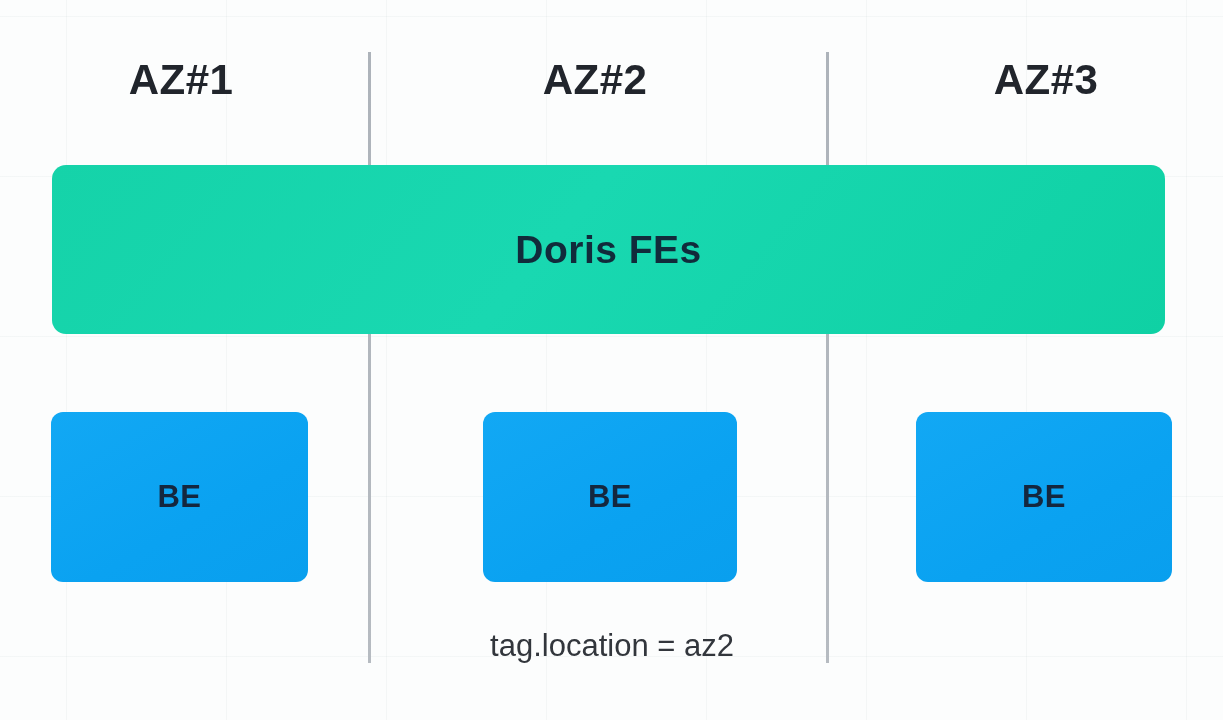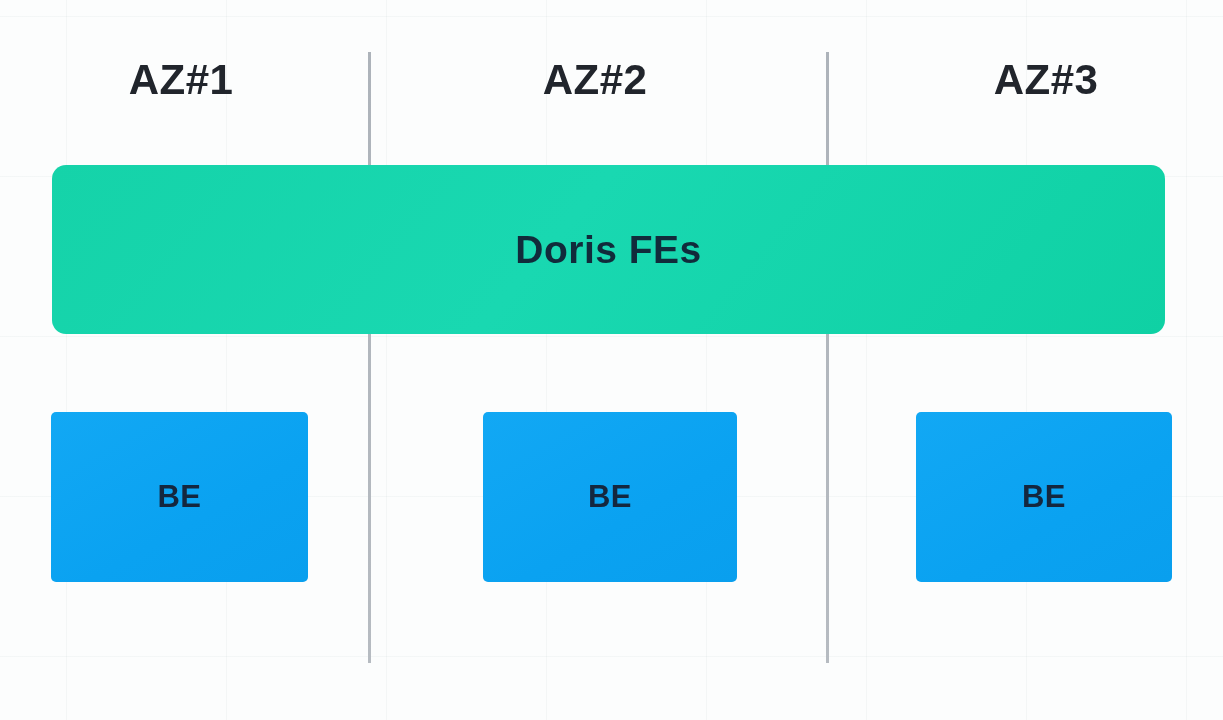--- a/index.html
+++ b/index.html
@@ -66,21 +66,21 @@
     font-size: 39px;
     font-weight: bold;
     color: var(--on-fe-text, #112b3b);
     letter-spacing: 0.5px;
   }
 
   .be-box {
     position: absolute;
     top: 412px;
     height: 170px;
-    border-radius: 5px;
+    border-radius: 12px;
     background: linear-gradient(150deg, #12a8f4 0%, var(--be-blue, #0aa2f1) 60%, #099fee 100%);
     display: flex;
     align-items: center;
     justify-content: center;
     z-index: 3;
   }
   .be-box.b1 { left: 51px;  width: 257px; }
   .be-box.b2 { left: 483px; width: 254px; }
   .be-box.b3 { left: 916px; width: 256px; }
   .be-box .be-label {
@@ -124,14 +124,15 @@
   <div class="be-box b1">
     <span class="be-label">BE</span>
   </div>
   <div class="be-box b2">
     <span class="be-label">BE</span>
   </div>
   <div class="be-box b3">
     <span class="be-label">BE</span>
   </div>
 
+  <div class="tag-label t2">tag.location = az2</div>
 
 </div>
 
 </body></html>

